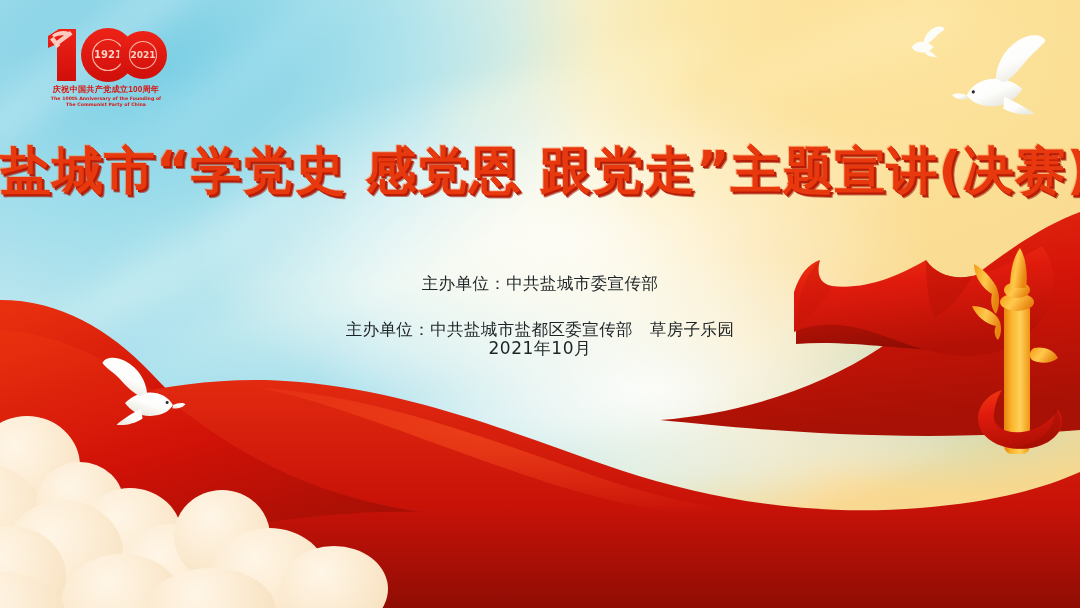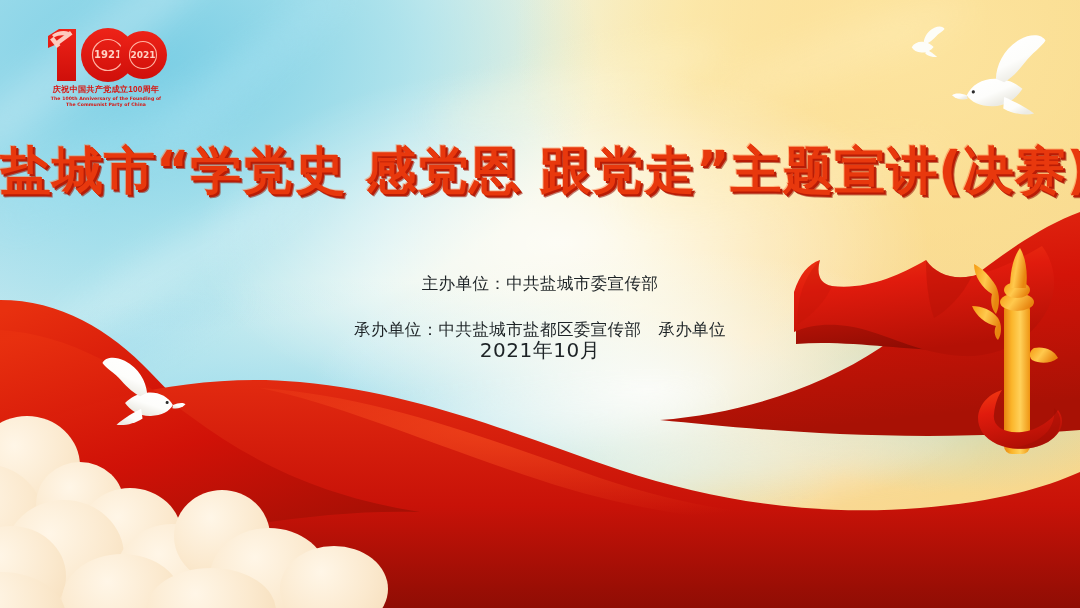--- a/index.html
+++ b/index.html
@@ -140,21 +140,21 @@
     white-space:nowrap;
     font-family:"DejaVu Sans","Liberation Sans",sans-serif;
   }
   #org-block .org-line{display:block;margin-top:18px;}
 
   #date-line{
     position:absolute;
     left:0;top:337px;width:1080px;
     text-align:center;
     color:#1d2326;
-    font-size:20px;
+    font-size:17px;
     letter-spacing:.5px;
     white-space:nowrap;
     font-family:"DejaVu Sans","Liberation Sans",sans-serif;
   }
 
   
   #flag-torch{position:absolute;right:-6px;top:240px;width:300px;height:250px;}
 </style>
 </head>
 <body>
@@ -365,18 +365,18 @@
     <div class="logo-text-en">
       <span>The 100th Anniversary of the Founding of</span><br>
       <span>The Communist Party of China</span>
     </div>
   </div>
 
   <div id="title">盐城市“学党史 感党恩 跟党走”主题宣讲(决赛)</div>
 
   <div id="org-block">
     <span class="org-line">主办单位：中共盐城市委宣传部</span>
-    <span class="org-line">承办单位：中共盐城市盐都区委宣传部　承办单位</span>
+    <span class="org-line">主办单位：中共盐城市盐都区委宣传部　草房子乐园</span>
   </div>
 
   <div id="date-line">2021年10月</div>
 
 </div>
 
 </body></html>

